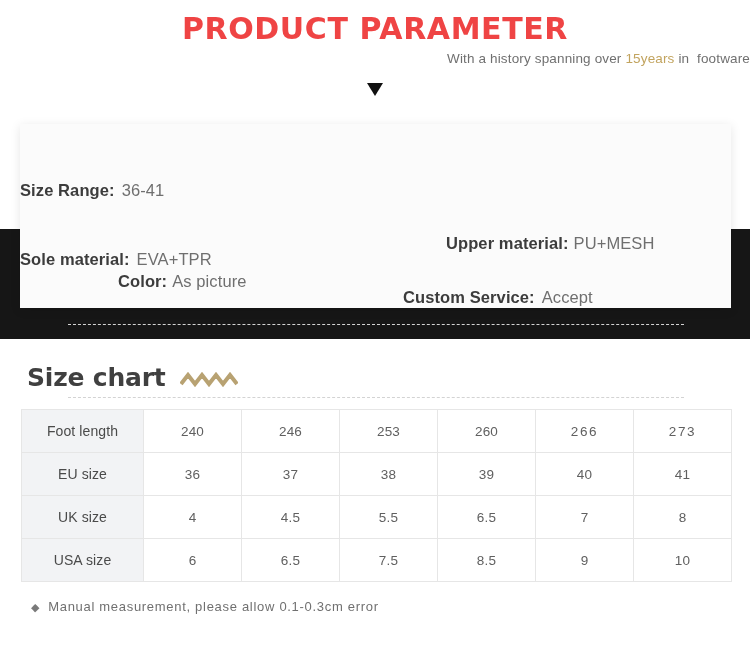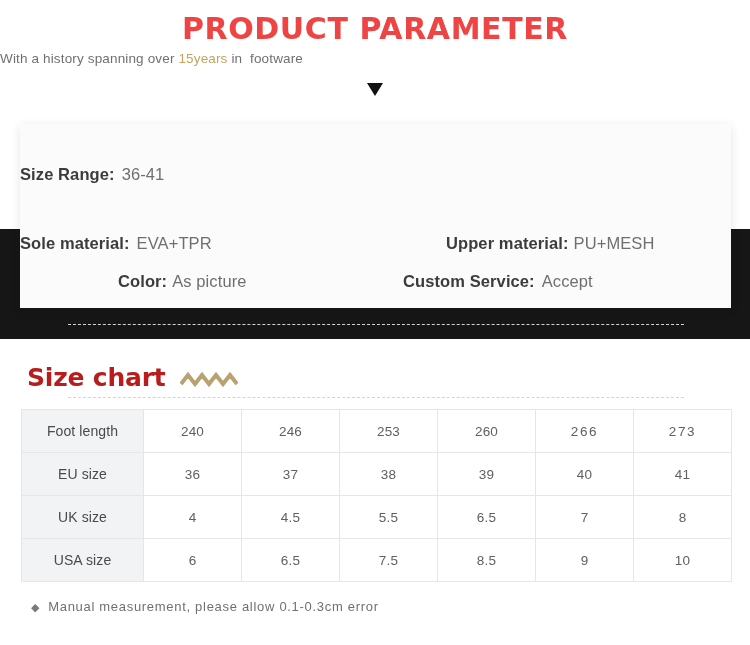--- a/index.html
+++ b/index.html
@@ -33,21 +33,21 @@
     color: #ef4444;
     line-height: 36px;
     font-family: "DejaVu Sans", sans-serif;
   }
 
   .hero-sub {
     position: absolute;
     top: 50px;
     left: 0;
     width: 750px;
-    text-align: left;
+    text-align: right;
     font-size: 13.5px;
     color: #707070;
     letter-spacing: 0.15px;
     line-height: 18px;
     white-space: pre;
   }
   .hero-sub .gold { color: #c2a45f; }
 
   .hero-arrow {
     position: absolute;
@@ -91,21 +91,21 @@
   .spec-row.r1 { top: 93px; }
   .spec-row.r2 { top: 131px; }
 
   .spec-cell {
     display: flex;
     align-items: center;
     font-size: 16.5px;
     white-space: pre;
   }
   .spec-cell.left  { width: 383px; padding-left: 98px; }
-  .spec-cell.right { width: 328px; padding-left: 0px; }
+  .spec-cell.right { width: 328px; padding-left: 0px; align-items: flex-end; }
 
   .spec-label {
     color: #3c3c3c;
     font-weight: 600;
     letter-spacing: 0.1px;
   }
   .spec-value {
     color: #6f6f6f;
     font-weight: 400;
     letter-spacing: 0.1px;
@@ -125,21 +125,21 @@
   .sc-head {
     position: absolute;
     left: 27px;
     top: 363px;
     display: flex;
     align-items: center;
   }
   .sc-head-text {
     font-size: 25px;
     font-weight: bold;
-    color: #b91c1c;
+    color: #404040;
     letter-spacing: -0.2px;
     font-family: "DejaVu Sans", sans-serif;
     line-height: 30px;
   }
   .sc-zig {
     margin-left: 14px;
     margin-top: 4px;
     line-height: 0;
   }
 

